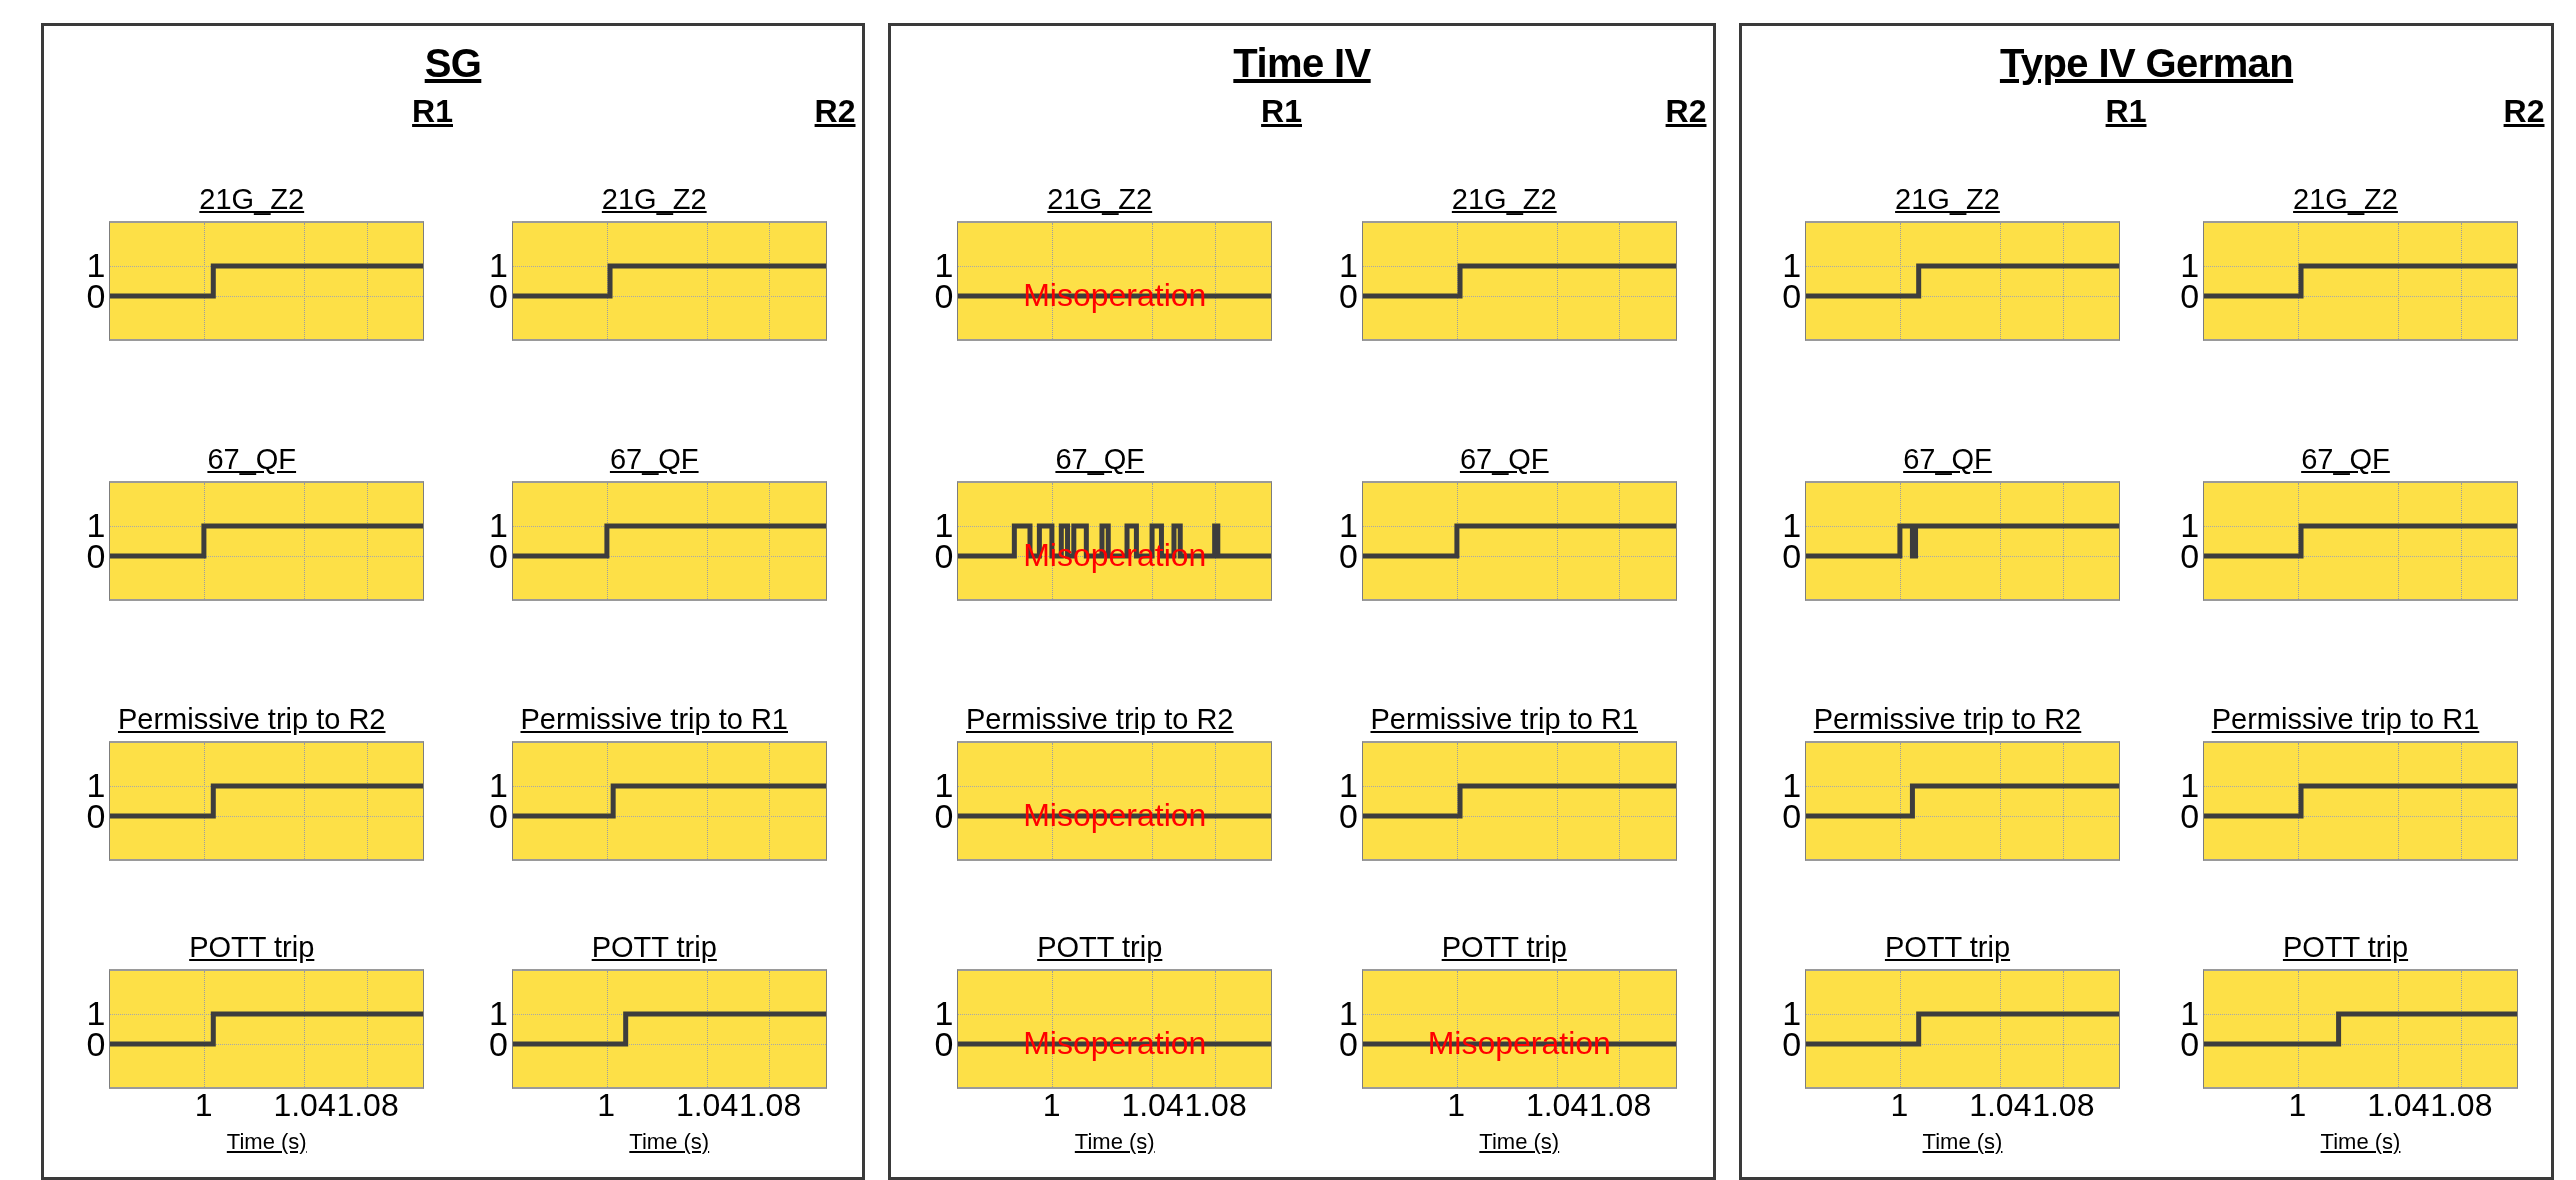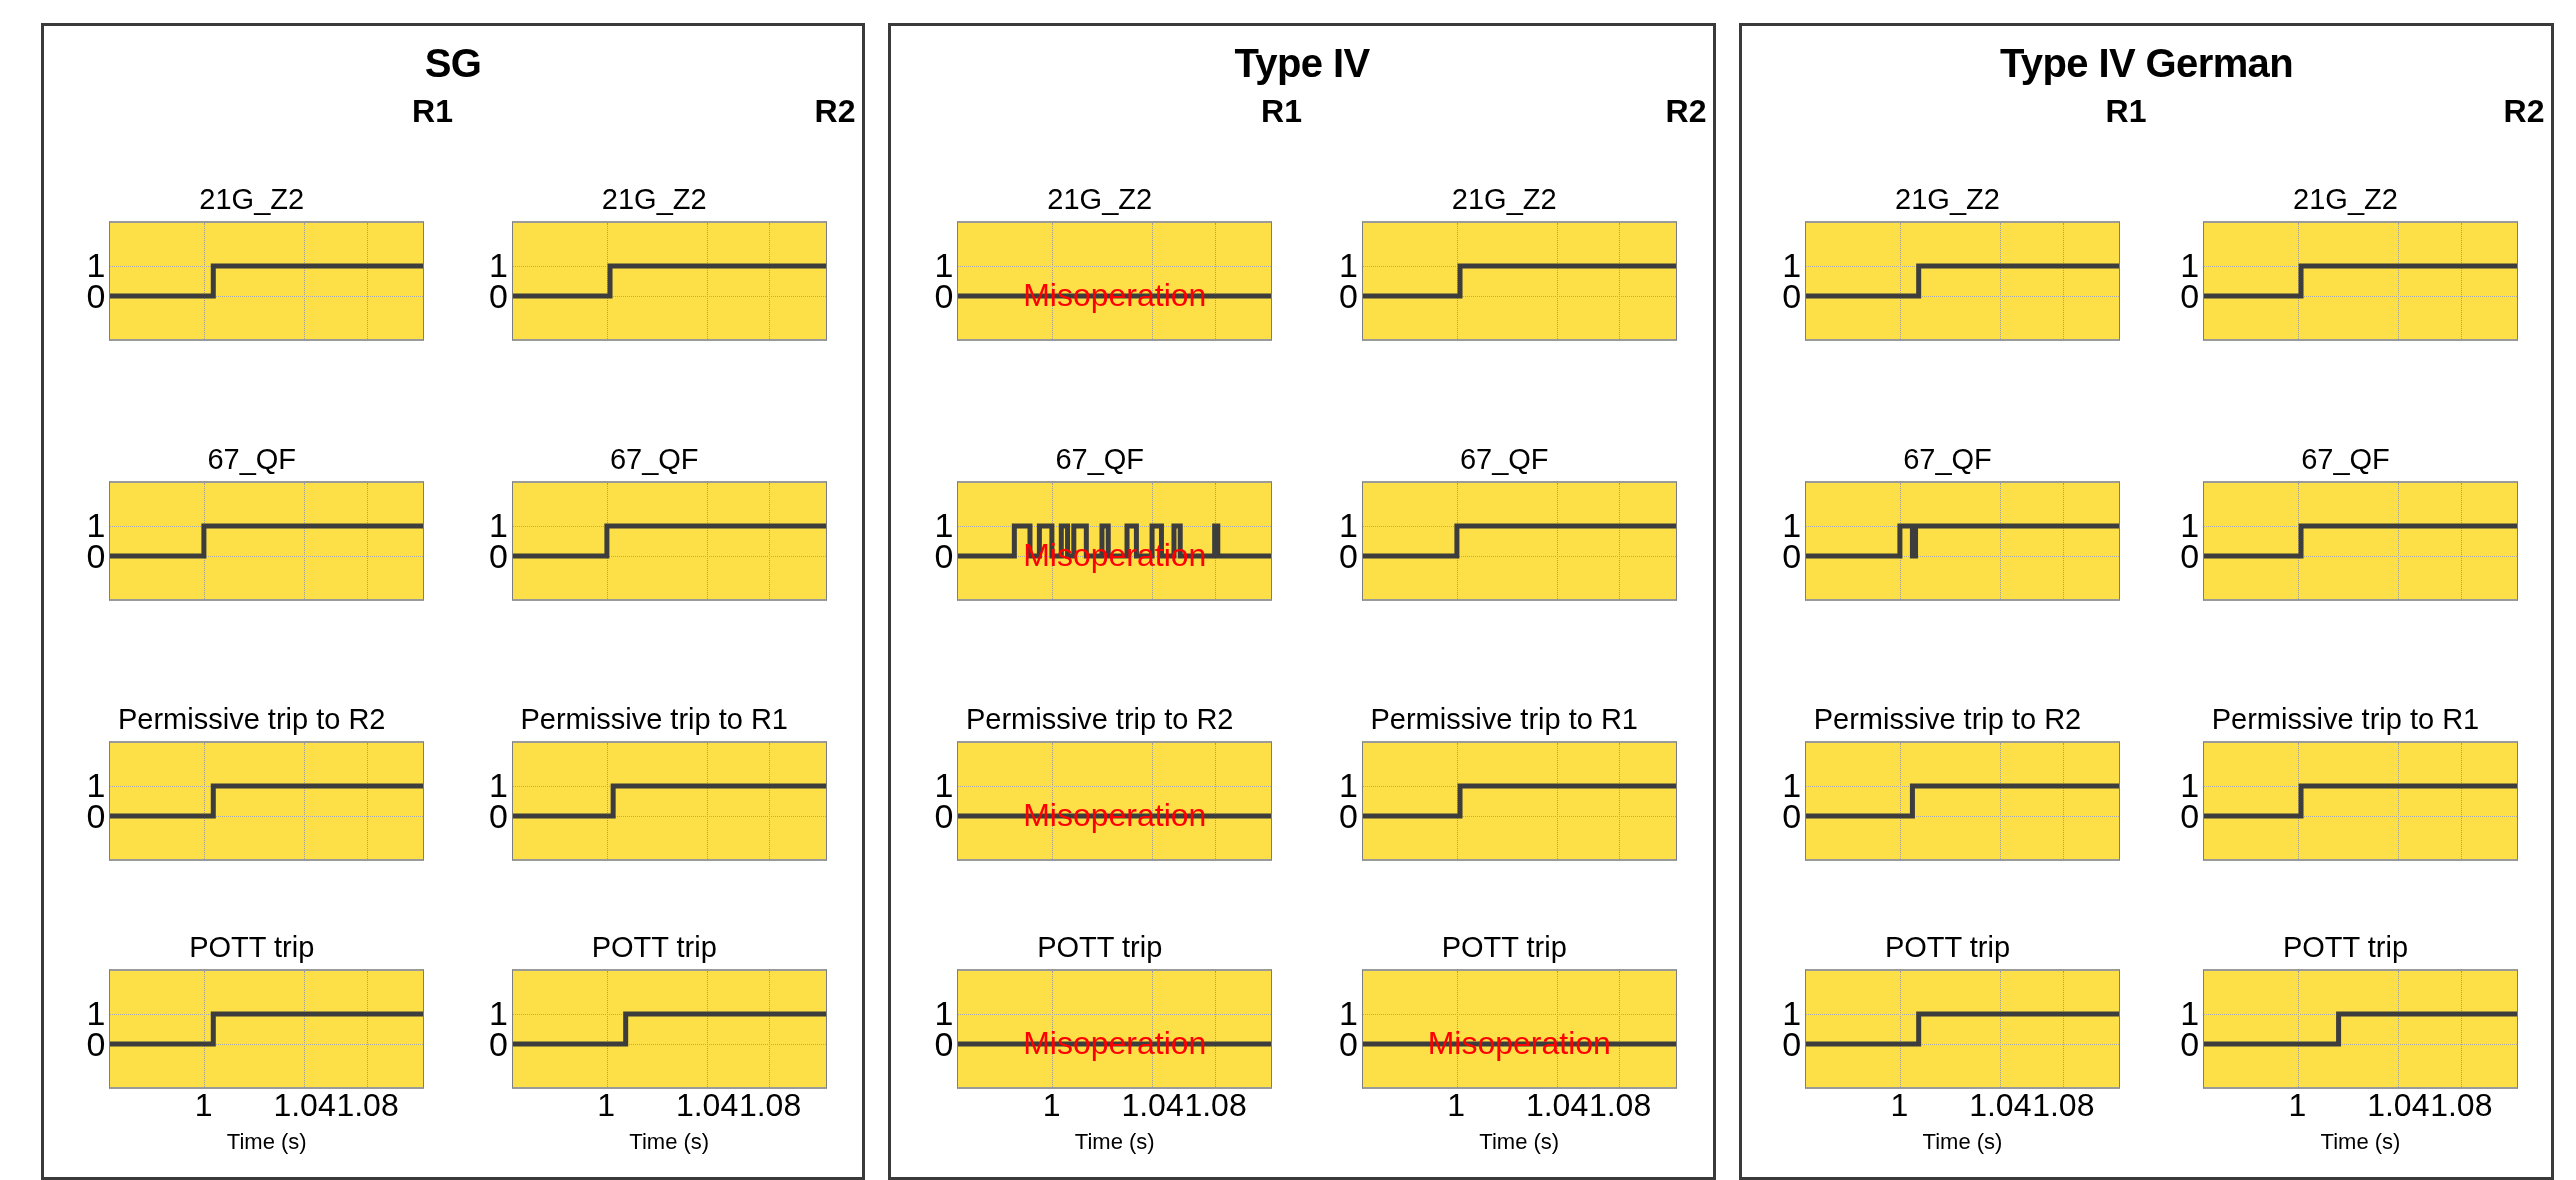--- a/index.html
+++ b/index.html
@@ -19,20 +19,21 @@
     box-sizing:border-box;
   }
   .panel{
     position:relative;
     border:3.2px solid #3a3a3a;
     box-sizing:border-box;
     background:#fff;
     padding:0 6.5px 3.9px 6.5px;
     display:flex;
     flex-direction:column;
+    text-decoration:underline;
   }
   .panel.p1{width:824px;margin-left:41px;}
   .panel.p2{width:828px;}
   .panel.p3{width:815px;}
 
   .panel-title{
     text-align:center;
     font-weight:bold;
     font-size:40px;
     line-height:1;
@@ -341,21 +342,21 @@
               <span style="left: 30%;">1</span>
               <span style="left: 62%;">1.04</span>
               <span style="left: 82%;">1.08</span>
             </div>
             <div class="xlabel">Time (s)</div>
           </div>
         </div>
       </div>
     </div>
     <div class="panel p2">
-      <div class="panel-title">Type IV</div>
+      <div class="panel-title">Time IV</div>
       <div class="col-headers">
         <div>R1</div>
         <div>R2</div>
       </div>
       <div class="rows">
         <div class="row">
           <div class="cell">
             <div class="sig-title">21G_Z2</div>
             <div class="plotwrap">
               <div class="ylabels">

